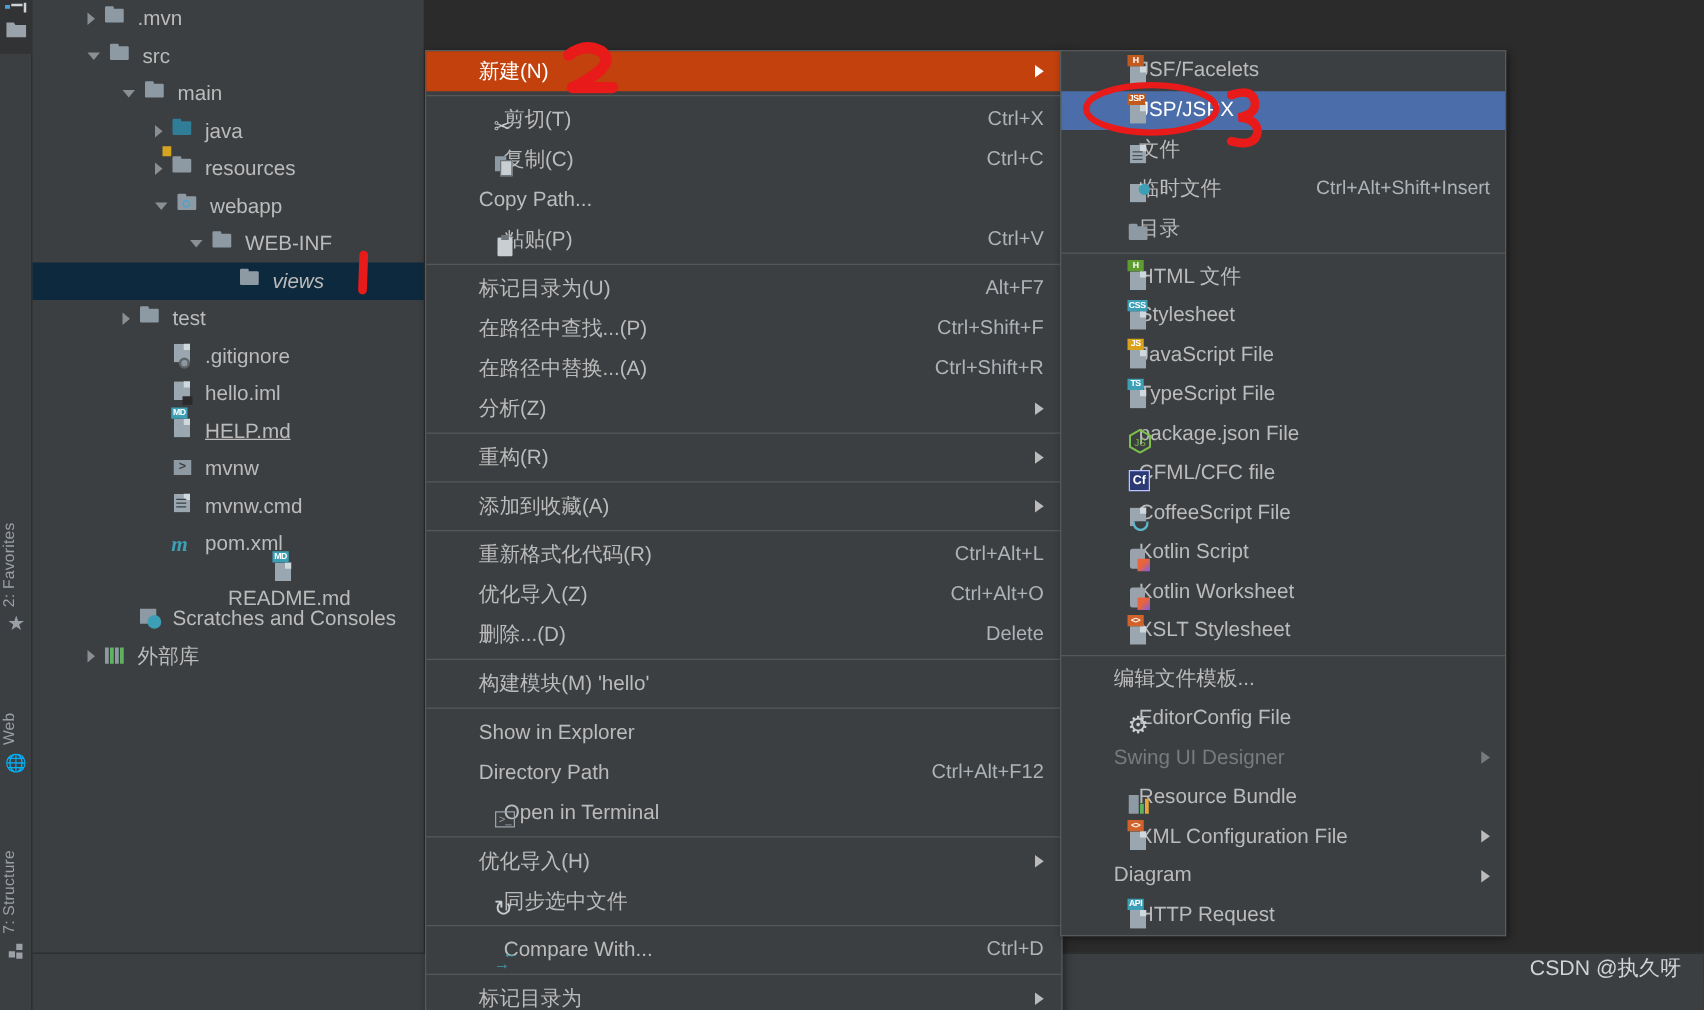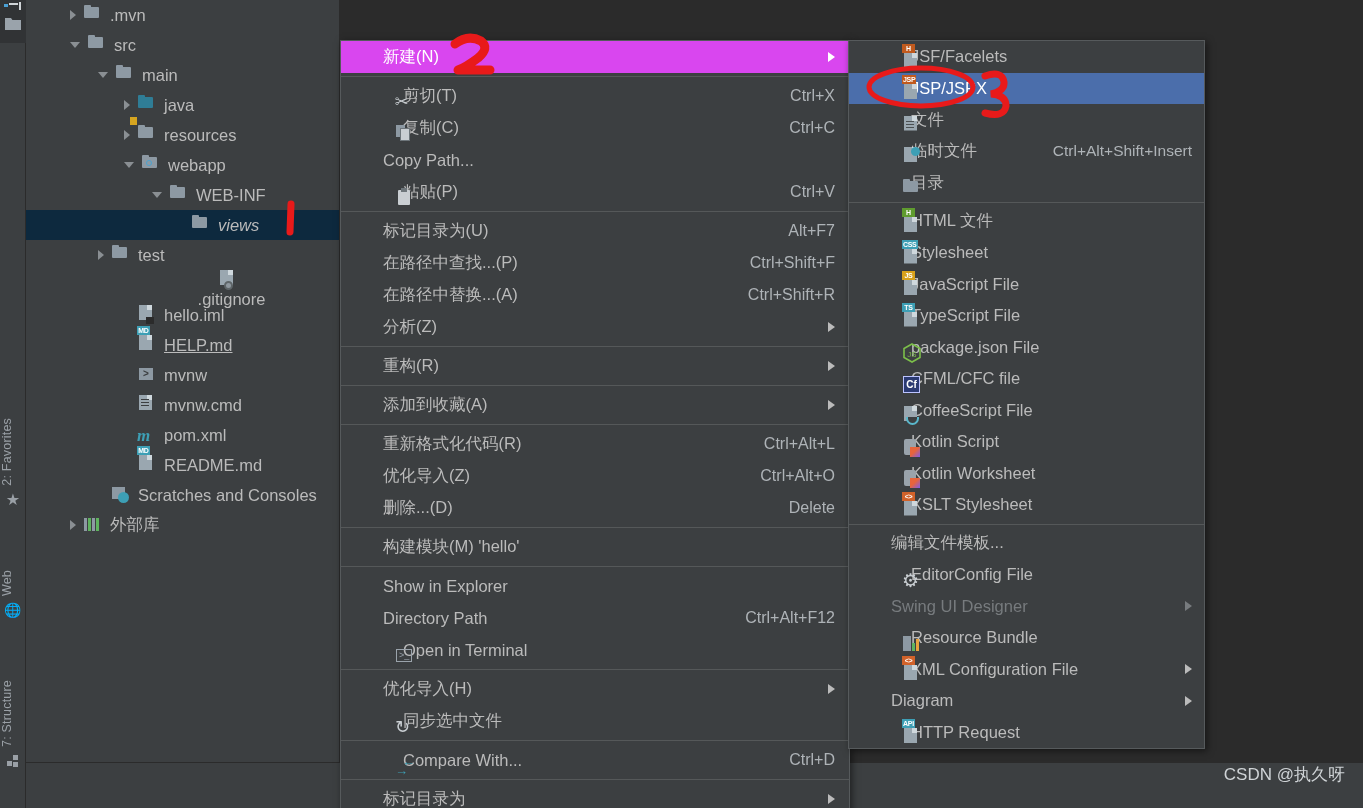--- a/index.html
+++ b/index.html
@@ -59,21 +59,21 @@
   .ctx {
     position: absolute; left: 340px; top: 40px; width: 510px;
     background: #3c3f41; border: 1px solid #565a5c;
     box-shadow: 2px 2px 7px rgba(0,0,0,.5);
   }
   .ctx .mi {
     position: relative; height: 32px; display: flex; align-items: center;
     color: #bbbbbb; font-size: 16.5px; padding-left: 42px; padding-right: 14px;
     white-space: nowrap;
   }
-  .ctx .mi.hl { background: #d946ef; color: #ffffff; }
+  .ctx .mi.hl { background: #c2410c; color: #ffffff; }
   .ctx .mi .mlabel { flex: 1 1 auto; }
   .ctx .mi .shortcut { color: #aeb3b7; font-size: 16px; margin-left: 18px; }
   .ctx .mi .micon { position: absolute; left: 12px; top: 50%; transform: translateY(-50%); width: 18px; height: 18px; }
   .ctx .sep { height: 1px; background: #555859; margin: 3px 0; }
   .caret-r {
     width: 0; height: 0; flex: none; margin-left: 14px;
     border-left: 7px solid #bbbbbb; border-top: 5px solid transparent; border-bottom: 5px solid transparent;
   }
   .mi.hl .caret-r { border-left-color: #ffffff; }
 
@@ -215,21 +215,21 @@
         <div class="tree-row selected" style="padding-left: 152px; font-style: italic;">
           <span class="arrow none"></span>
           <span style="display: inline-block; width: 20px; height: 20px; position: relative; flex: 0 0 auto; margin-right: 7px;"><span class="folder-ic"><span class="fbody"></span><span class="ftab"></span></span></span>
           <span>views</span>
         </div>
         <div class="tree-row" style="padding-left: 72px;">
           <span class="arrow "></span>
           <span style="display: inline-block; width: 20px; height: 20px; position: relative; flex: 0 0 auto; margin-right: 7px;"><span class="folder-ic"><span class="fbody"></span><span class="ftab"></span></span></span>
           <span>test</span>
         </div>
-        <div class="tree-row" style="padding-left: 98px; flex-direction: column;">
+        <div class="tree-row" style="padding-left: 98px;">
           <span class="arrow none"></span>
           <span style="display: inline-block; width: 20px; height: 20px; position: relative; flex: 0 0 auto; margin-right: 7px;"><span class="fico"><span class="page"></span><span class="fold"></span></span><span style="position: absolute; left: 6px; bottom: 0px; width: 9px; height: 9px; border-radius: 50%; background: rgb(142, 151, 158); border: 2px solid rgb(94, 101, 104);"></span></span>
           <span>.gitignore</span>
         </div>
         <div class="tree-row" style="padding-left: 98px;">
           <span class="arrow none"></span>
           <span style="display: inline-block; width: 20px; height: 20px; position: relative; flex: 0 0 auto; margin-right: 7px;"><span class="fico"><span class="page"></span><span class="fold"></span></span><span style="position: absolute; left: 9px; bottom: 1px; width: 8px; height: 7px; background: rgb(43, 43, 43);"></span></span>
           <span>hello.iml</span>
         </div>
         <div class="tree-row" style="padding-left: 98px; text-decoration: underline;">
@@ -249,21 +249,21 @@
           <span style="display: inline-block; width: 20px; height: 20px; position: relative; flex: 0 0 auto; margin-right: 7px;"><span class="fico"><span class="page"></span><span class="fold"></span></span><span style="position: absolute; left: 4px; top: 4px; width: 8px; height: 1px; background: rgb(60, 63, 65); box-shadow: rgb(60, 63, 65) 0px 3px 0px, rgb(60, 63, 65) 0px 6px 0px;"></span></span>
           <span>mvnw.cmd</span>
         </div>
         <div class="tree-row" style="padding-left: 98px;">
           <span class="arrow none"></span>
           <span style="display: inline-block; width: 20px; height: 20px; position: relative; flex: 0 0 auto; margin-right: 7px;">
             <span style="position: absolute; left: 0px; top: 1px; color: rgb(61, 159, 181); font-size: 17px; font-style: italic; font-weight: bold; font-family: &quot;Liberation Serif&quot;, serif;">m</span>
           </span>
           <span>pom.xml</span>
         </div>
-        <div class="tree-row" style="padding-left: 98px;">
+        <div class="tree-row" style="padding-left: 98px; flex-direction: column;">
           <span class="arrow none"></span>
           <span style="display: inline-block; width: 20px; height: 20px; position: relative; flex: 0 0 auto; margin-right: 7px;"><span class="fico"><span class="page"></span><span class="fold"></span><span class="badge" style="background: rgb(61, 159, 181);">MD</span></span></span>
           <span>README.md</span>
         </div>
         <div class="tree-row" style="padding-left: 72px;">
           <span class="arrow none"></span>
           <span style="display: inline-block; width: 20px; height: 20px; position: relative; flex: 0 0 auto; margin-right: 7px;">
             <span style="position: absolute; left: 1px; top: 2px; width: 13px; height: 12px; background: rgb(141, 153, 163);"></span>
             <span style="position: absolute; left: 7px; top: 7px; width: 11px; height: 11px; border-radius: 50%; background: rgb(61, 159, 181);"></span>
           </span>

